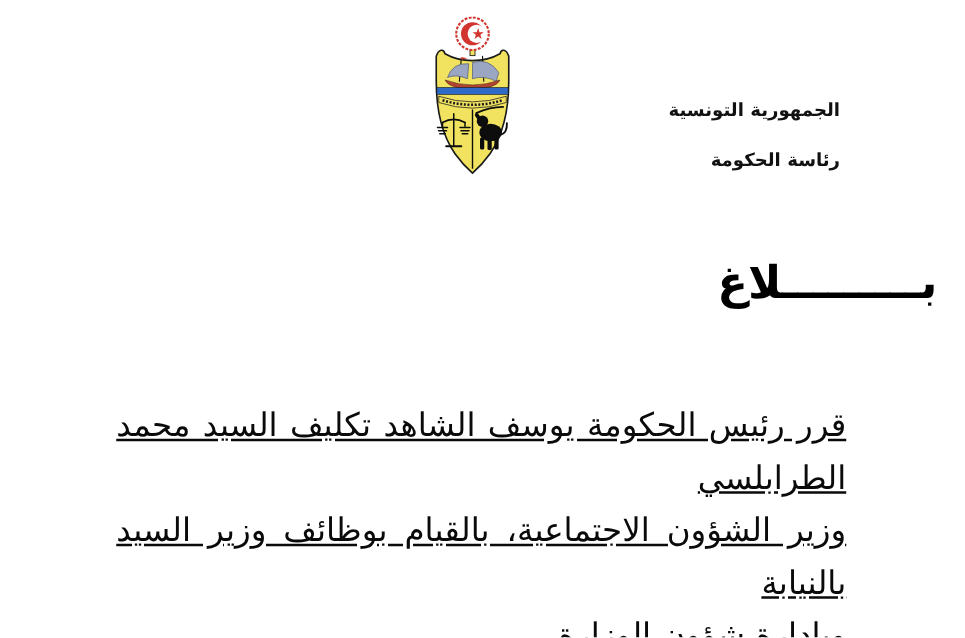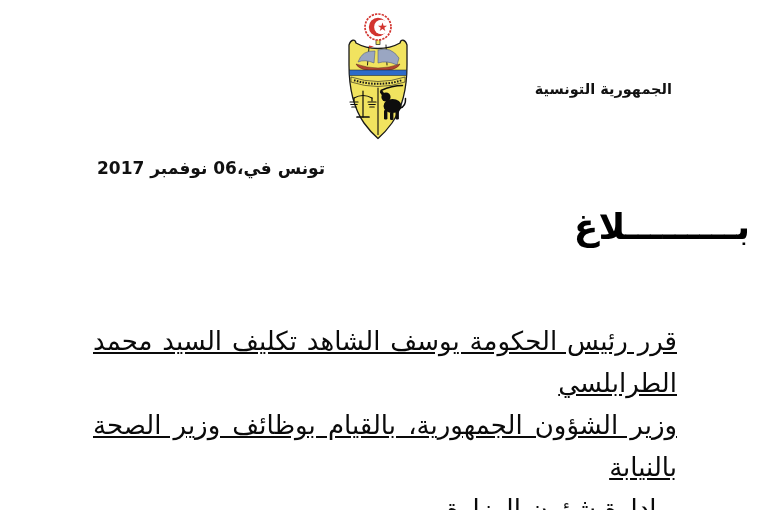--- a/index.html
+++ b/index.html
@@ -113,24 +113,24 @@
         <ellipse cx="46.5" cy="93" rx="9" ry="7"></ellipse>
         <rect x="38" y="97" width="3.4" height="9.5" rx="1.2"></rect>
         <rect x="44" y="99" width="3.4" height="8" rx="1.2"></rect>
         <rect x="49.5" y="97" width="3.4" height="9.5" rx="1.2"></rect>
       </g>
       <path d="M54,95 q6,-1.5 5.5,-9.5" class="em-stroke" stroke-width="1.5"></path>
     </g>
   </svg>
 
   <div class="letterhead-line republic">الجمهورية التونسية</div>
+  <div class="letterhead-line presidency">رئاسة الحكومة</div>
 
-  <div class="dateline">تونس في،06 نوفمبر 2017</div>
 
   <div class="doc-title">بـــــــــلاغ</div>
 
   <div class="doc-body">
     <div class="body-line">قرر رئيس الحكومة يوسف الشاهد تكليف السيد محمد الطرابلسي</div>
-    <div class="body-line">وزير الشؤون الجمهورية، بالقيام بوظائف وزير الصحة بالنيابة</div>
+    <div class="body-line">وزير الشؤون الاجتماعية، بالقيام بوظائف وزير السيد بالنيابة</div>
     <div class="body-line last">وبإدارة شؤون الوزارة.</div>
   </div>
 
 </div>
 
 </body></html>

